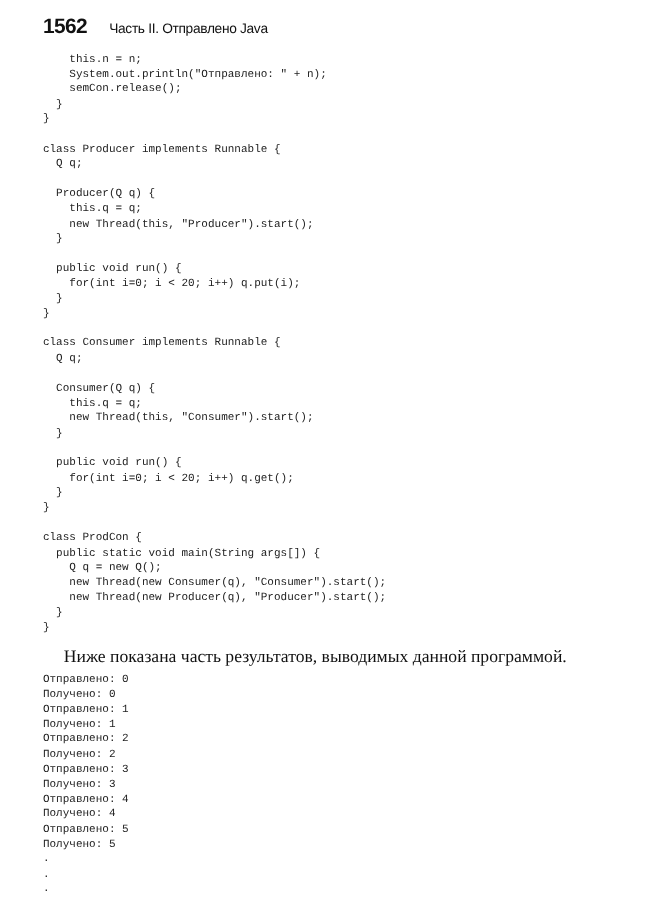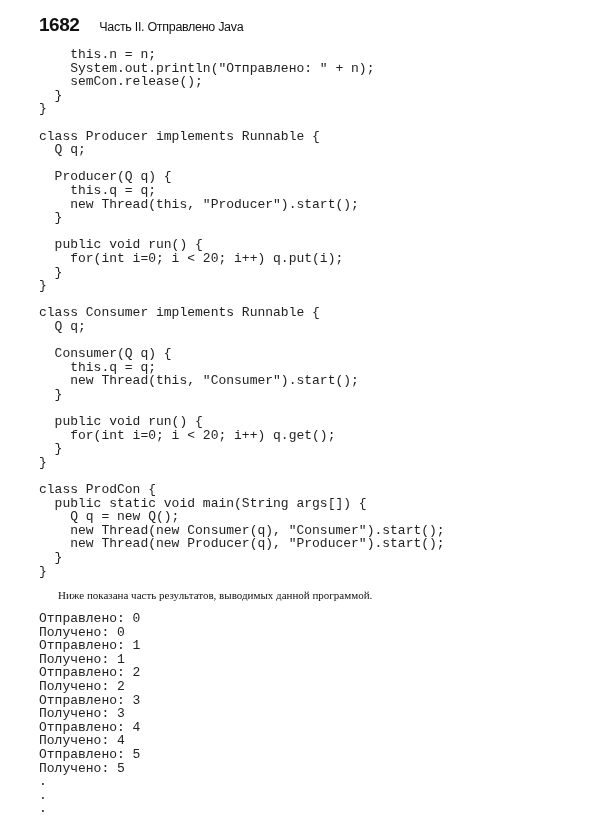--- a/index.html
+++ b/index.html
@@ -33,44 +33,44 @@
       font-size: 12.5px;
       margin-left: 20px;
       letter-spacing: -0.3px;
       color: #111;
     }
     .code-block {
       position: absolute;
       left: 39px;
       margin: 0;
       font-family: "Liberation Mono", monospace;
-      font-size: 13px;
+      font-size: 10px;
       line-height: 13.6px;
       color: #222;
       white-space: pre;
     }
     .code-line {
       display: block;
       height: 13.6px;
     }
     .prose {
       position: absolute;
       left: 58px;
       top: 589px;
       font-family: "Liberation Serif", serif;
-      font-size: 11px;
+      font-size: 16px;
       color: #111;
       white-space: nowrap;
     }
   </style>
 </head>
 <body>
 
 <div class="page-header">
-  <span class="page-number">1682</span>
+  <span class="page-number">1562</span>
   <span class="running-title">Часть II. Отправлено Java</span>
 </div>
 
 <pre class="code-block" id="code-listing" style="top:48px;"><span class="code-line">    this.n = n;</span><span class="code-line">    System.out.println("Отправлено: " + n);</span><span class="code-line">    semCon.release();</span><span class="code-line">  }</span><span class="code-line">}</span><span class="code-line"></span><span class="code-line">class Producer implements Runnable {</span><span class="code-line">  Q q;</span><span class="code-line"></span><span class="code-line">  Producer(Q q) {</span><span class="code-line">    this.q = q;</span><span class="code-line">    new Thread(this, "Producer").start();</span><span class="code-line">  }</span><span class="code-line"></span><span class="code-line">  public void run() {</span><span class="code-line">    for(int i=0; i &lt; 20; i++) q.put(i);</span><span class="code-line">  }</span><span class="code-line">}</span><span class="code-line"></span><span class="code-line">class Consumer implements Runnable {</span><span class="code-line">  Q q;</span><span class="code-line"></span><span class="code-line">  Consumer(Q q) {</span><span class="code-line">    this.q = q;</span><span class="code-line">    new Thread(this, "Consumer").start();</span><span class="code-line">  }</span><span class="code-line"></span><span class="code-line">  public void run() {</span><span class="code-line">    for(int i=0; i &lt; 20; i++) q.get();</span><span class="code-line">  }</span><span class="code-line">}</span><span class="code-line"></span><span class="code-line">class ProdCon {</span><span class="code-line">  public static void main(String args[]) {</span><span class="code-line">    Q q = new Q();</span><span class="code-line">    new Thread(new Consumer(q), "Consumer").start();</span><span class="code-line">    new Thread(new Producer(q), "Producer").start();</span><span class="code-line">  }</span><span class="code-line">}</span></pre>
 
 <div class="prose">Ниже показана часть результатов, выводимых данной программой.</div>
 
 <pre class="code-block" id="program-output" style="top:612px;"><span class="code-line">Отправлено: 0</span><span class="code-line">Получено: 0</span><span class="code-line">Отправлено: 1</span><span class="code-line">Получено: 1</span><span class="code-line">Отправлено: 2</span><span class="code-line">Получено: 2</span><span class="code-line">Отправлено: 3</span><span class="code-line">Получено: 3</span><span class="code-line">Отправлено: 4</span><span class="code-line">Получено: 4</span><span class="code-line">Отправлено: 5</span><span class="code-line">Получено: 5</span><span class="code-line">.</span><span class="code-line">.</span><span class="code-line">.</span></pre>
 
 </body></html>

